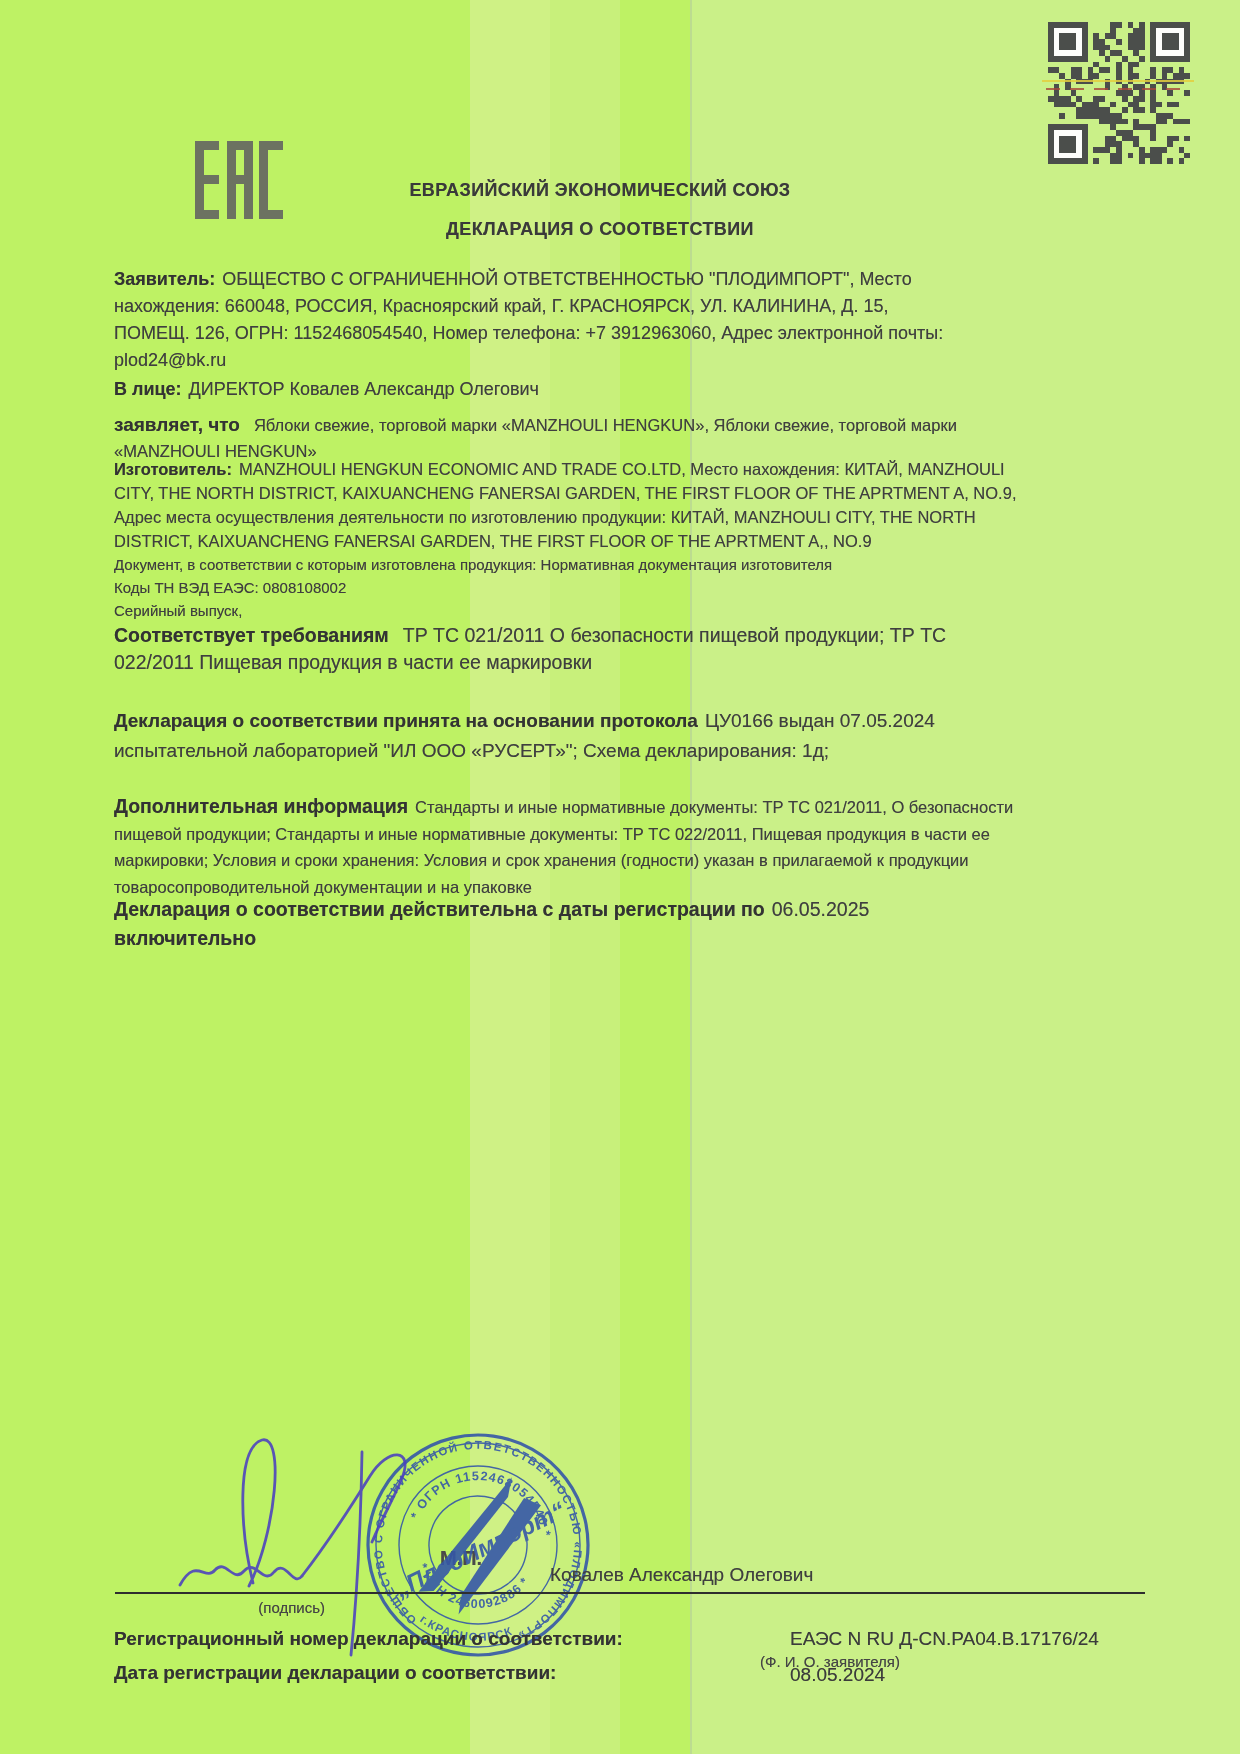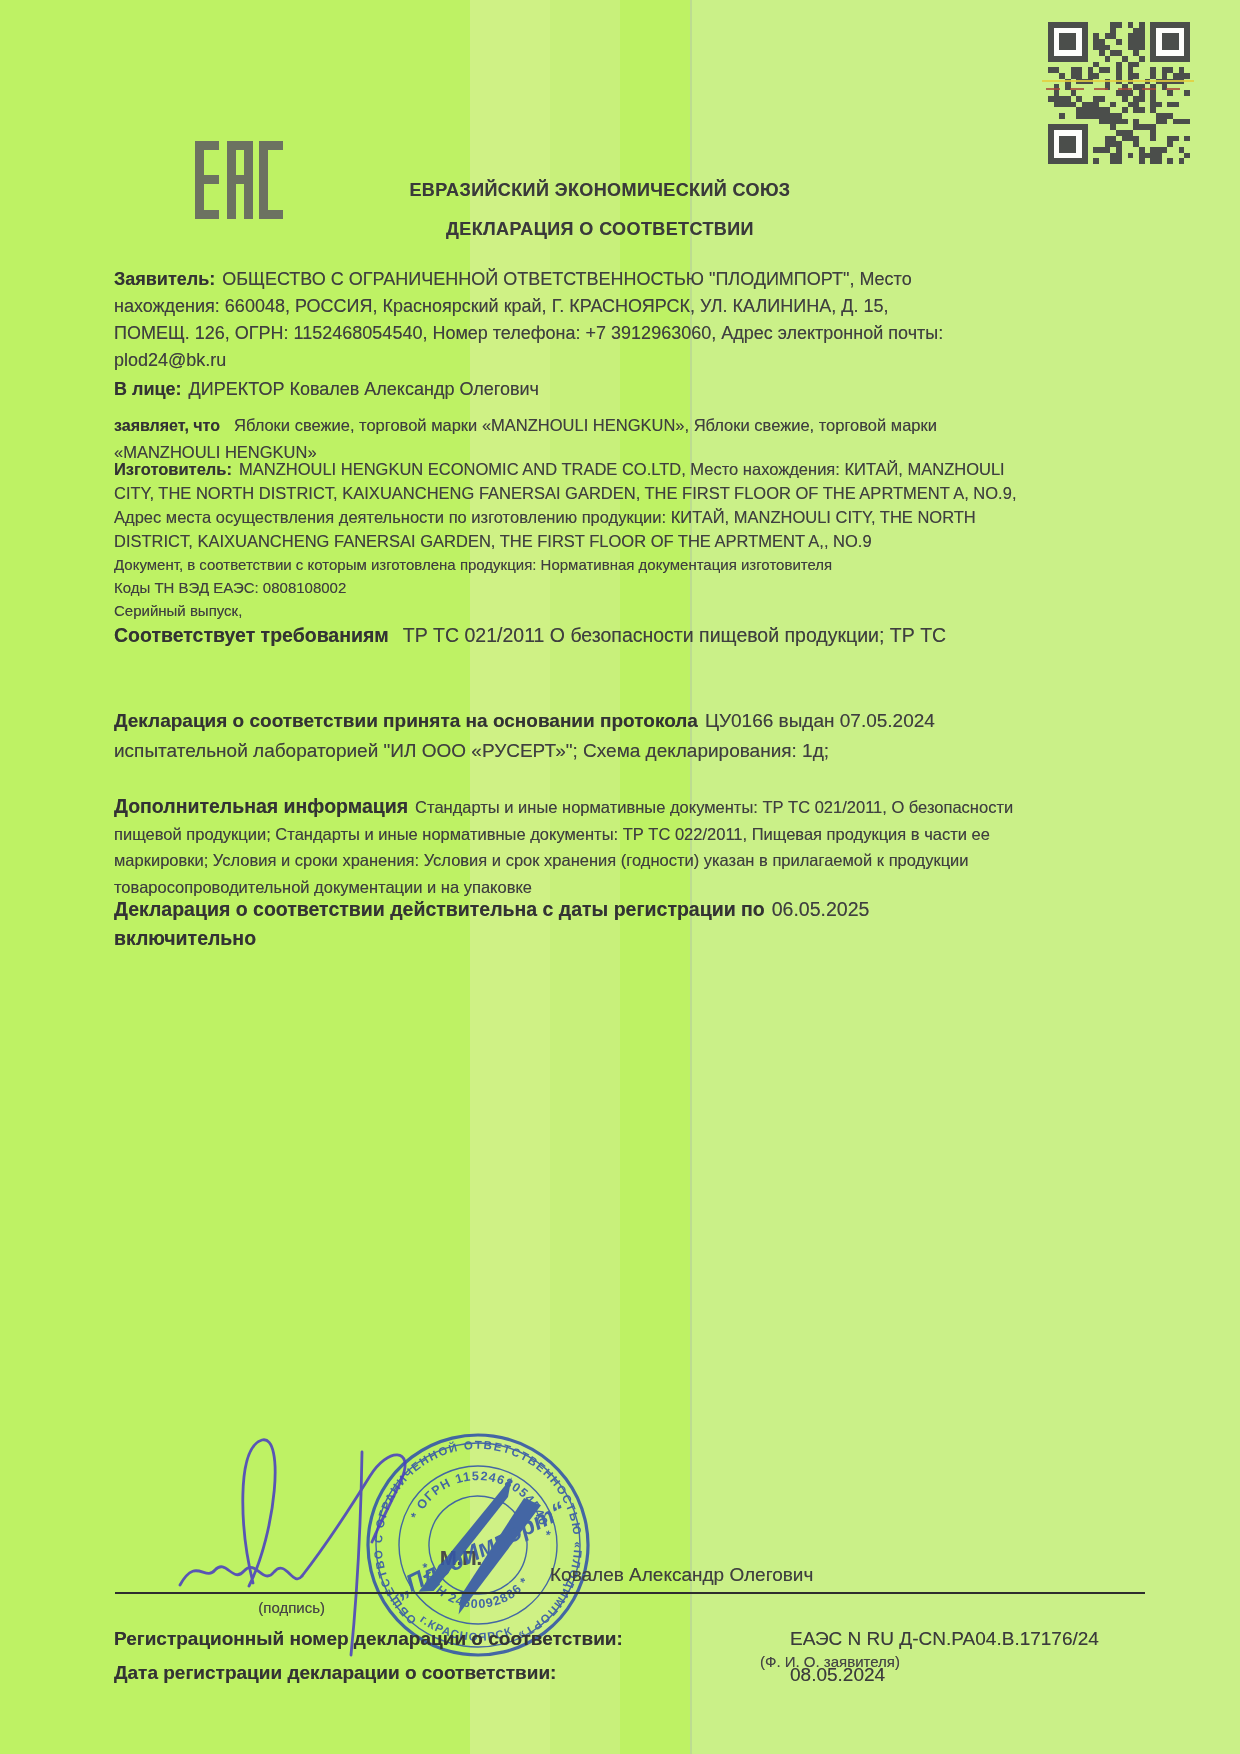--- a/index.html
+++ b/index.html
@@ -276,37 +276,38 @@
     <span class="ln">нахождения: 660048, РОССИЯ,  Красноярский край, Г. КРАСНОЯРСК, УЛ. КАЛИНИНА, Д. 15,</span>
     <span class="ln">ПОМЕЩ. 126, ОГРН: 1152468054540, Номер телефона: +7 3912963060, Адрес электронной почты:</span>
     <span class="ln">plod24@bk.ru</span>
   </div>
 
   <div class="abs p-main t" style="left:92px;top:376px;width:1000px">
     <span class="ln"><b class="lead">В лице:</b><span>ДИРЕКТОР Ковалев Александр Олегович</span></span>
   </div>
 
   <div class="abs p-mfg t" style="left:92px;top:412px;width:1000px;line-height:26px">
-    <span class="ln"><b class="lead wide" style="font-size:16px">заявляет, что</b><span>Яблоки свежие, торговой марки «MANZHOULI HENGKUN», Яблоки свежие, торговой марки</span></span>
+    <span class="ln"><b class="lead wide" style="font-size:19px">заявляет, что</b><span>Яблоки свежие, торговой марки «MANZHOULI HENGKUN», Яблоки свежие, торговой марки</span></span>
     <span class="ln">«MANZHOULI HENGKUN»</span>
   </div>
 
   <div class="abs p-mfg t" style="left:92px;top:457px;width:1040px">
     <span class="ln"><b class="lead">Изготовитель:</b><span>MANZHOULI HENGKUN ECONOMIC AND TRADE CO.LTD, Место нахождения: КИТАЙ, MANZHOULI</span></span>
     <span class="ln">CITY, THE NORTH DISTRICT, KAIXUANCHENG FANERSAI GARDEN, THE FIRST FLOOR OF THE APRTMENT A, NO.9,</span>
     <span class="ln">Адрес места осуществления деятельности по изготовлению продукции: КИТАЙ, MANZHOULI CITY, THE NORTH</span>
     <span class="ln">DISTRICT, KAIXUANCHENG FANERSAI GARDEN, THE FIRST FLOOR OF THE APRTMENT A,, NO.9</span>
   </div>
 
   <div class="abs p-small t ln" style="left:92px;top:553px">Документ, в соответствии с которым изготовлена продукция: Нормативная документация изготовителя</div>
   <div class="abs p-small t ln" style="left:92px;top:576px">Коды ТН ВЭД ЕАЭС: 0808108002</div>
   <div class="abs p-small t ln" style="left:92px;top:599px">Серийный выпуск,</div>
 
   <div class="abs p-big t" style="left:92px;top:622px;width:1000px">
     <span class="ln"><b class="lead wide">Соответствует требованиям</b><span>ТР ТС 021/2011 О безопасности пищевой продукции; ТР ТС</span></span>
+    <span class="ln">022/2011 Пищевая продукция в части ее маркировки</span>
   </div>
 
   <div class="abs t" style="left:92px;top:706px;width:1000px;font-size:19px;line-height:30px">
     <span class="ln"><b class="lead">Декларация о соответствии принята на основании протокола</b><span>ЦУ0166 выдан 07.05.2024</span></span>
     <span class="ln">испытательной лабораторией "ИЛ ООО «РУСЕРТ»"; Схема декларирования: 1д;</span>
   </div>
 
   <div class="abs p-add t" style="left:92px;top:793px;width:1040px">
     <span class="ln"><b class="lead">Дополнительная информация</b><span>Стандарты и иные нормативные документы: ТР ТС 021/2011, О безопасности</span></span>
     <span class="ln">пищевой продукции; Стандарты и иные нормативные документы: ТР ТС 022/2011, Пищевая продукция в части ее</span>

